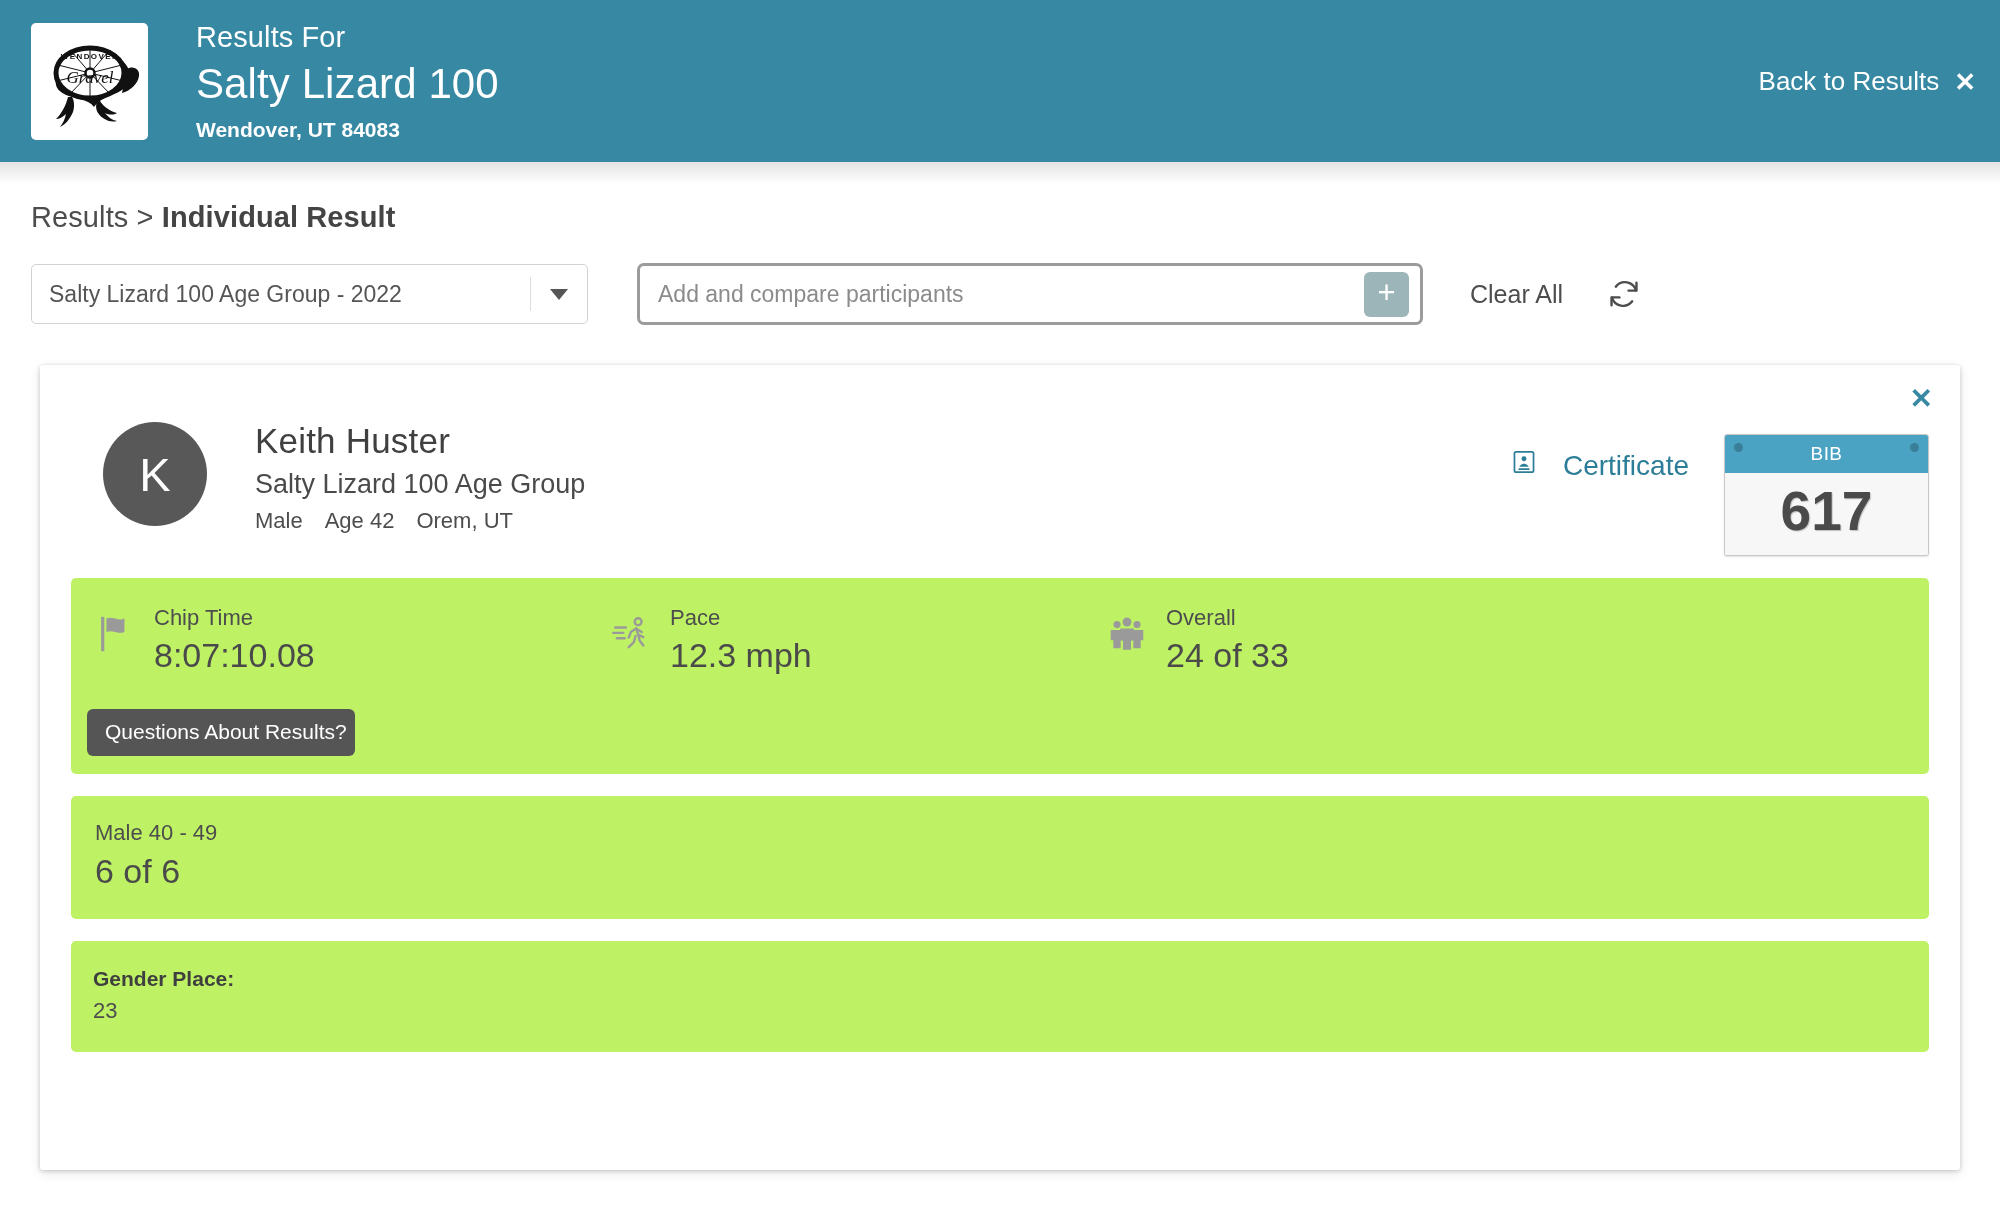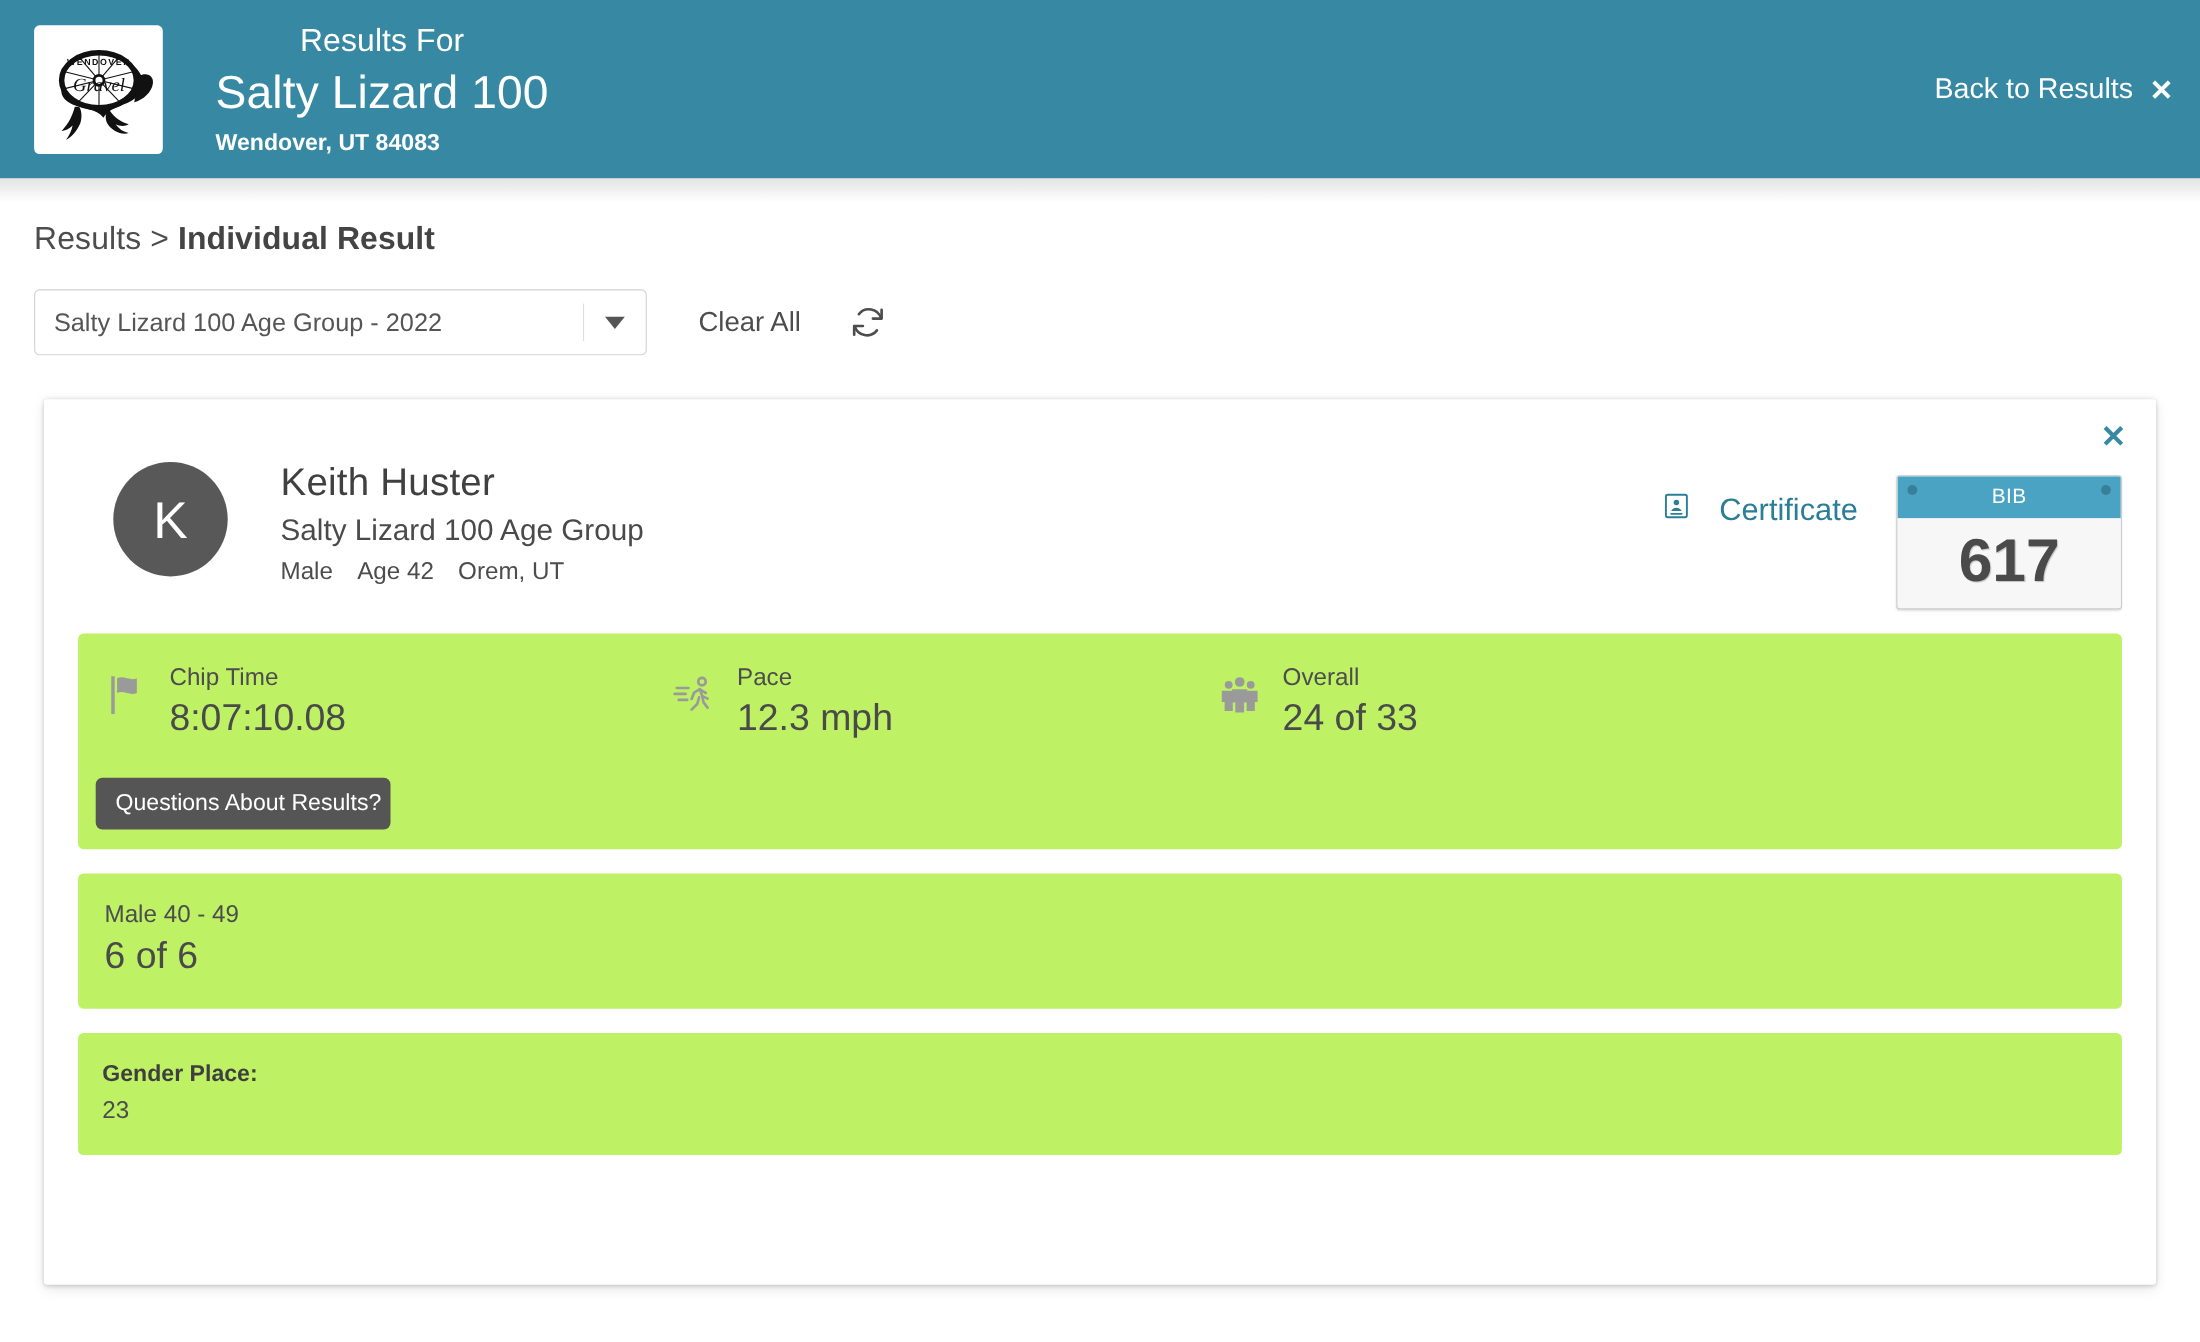--- a/index.html
+++ b/index.html
@@ -36,21 +36,20 @@
     overflow: hidden;
     flex: none;
   }
   .logo-box svg { display: block; }
   .header-text { margin-left: 48px; color: #ffffff; }
   .hdr-pre {
     font-size: 29px;
     line-height: 36px;
     font-weight: 400;
     letter-spacing: .1px;
-    text-align: center;
   }
   .hdr-title {
     font-size: 42px;
     line-height: 54px;
     font-weight: 400;
     letter-spacing: .1px;
     margin-top: 2px;
   }
   .hdr-sub {
     font-size: 21px;
@@ -462,20 +461,26 @@
 <div class="controls">
 
   <div class="select-wrap">
     <div class="select-value">Salty Lizard 100 Age Group - 2022</div>
     <div class="select-sep"></div>
     <div class="select-arrow">
       <span class="caret"></span>
     </div>
   </div>
 
+  <div class="compare-box">
+    <input class="compare-input" type="text" placeholder="Add and compare participants" style="">
+    <button class="add-btn">
+      <span class="plus">+</span>
+    </button>
+  </div>
 
   <div class="clear-all">Clear All</div>
 
   <div class="refresh-icon">
     <svg width="34" height="34" viewBox="0 0 24 24" fill="none" stroke="#4d4d4d" stroke-width="1.7" stroke-linecap="round" stroke-linejoin="round">
       <path d="M20.5 9.5A8.2 8.2 0 0 0 6.2 6.8"></path>
       <polyline points="20.8 4 20.8 9.6 15.2 9.6"></polyline>
       <path d="M3.5 14.5A8.2 8.2 0 0 0 17.8 17.2"></path>
       <polyline points="3.2 20 3.2 14.4 8.8 14.4"></polyline>
     </svg>

